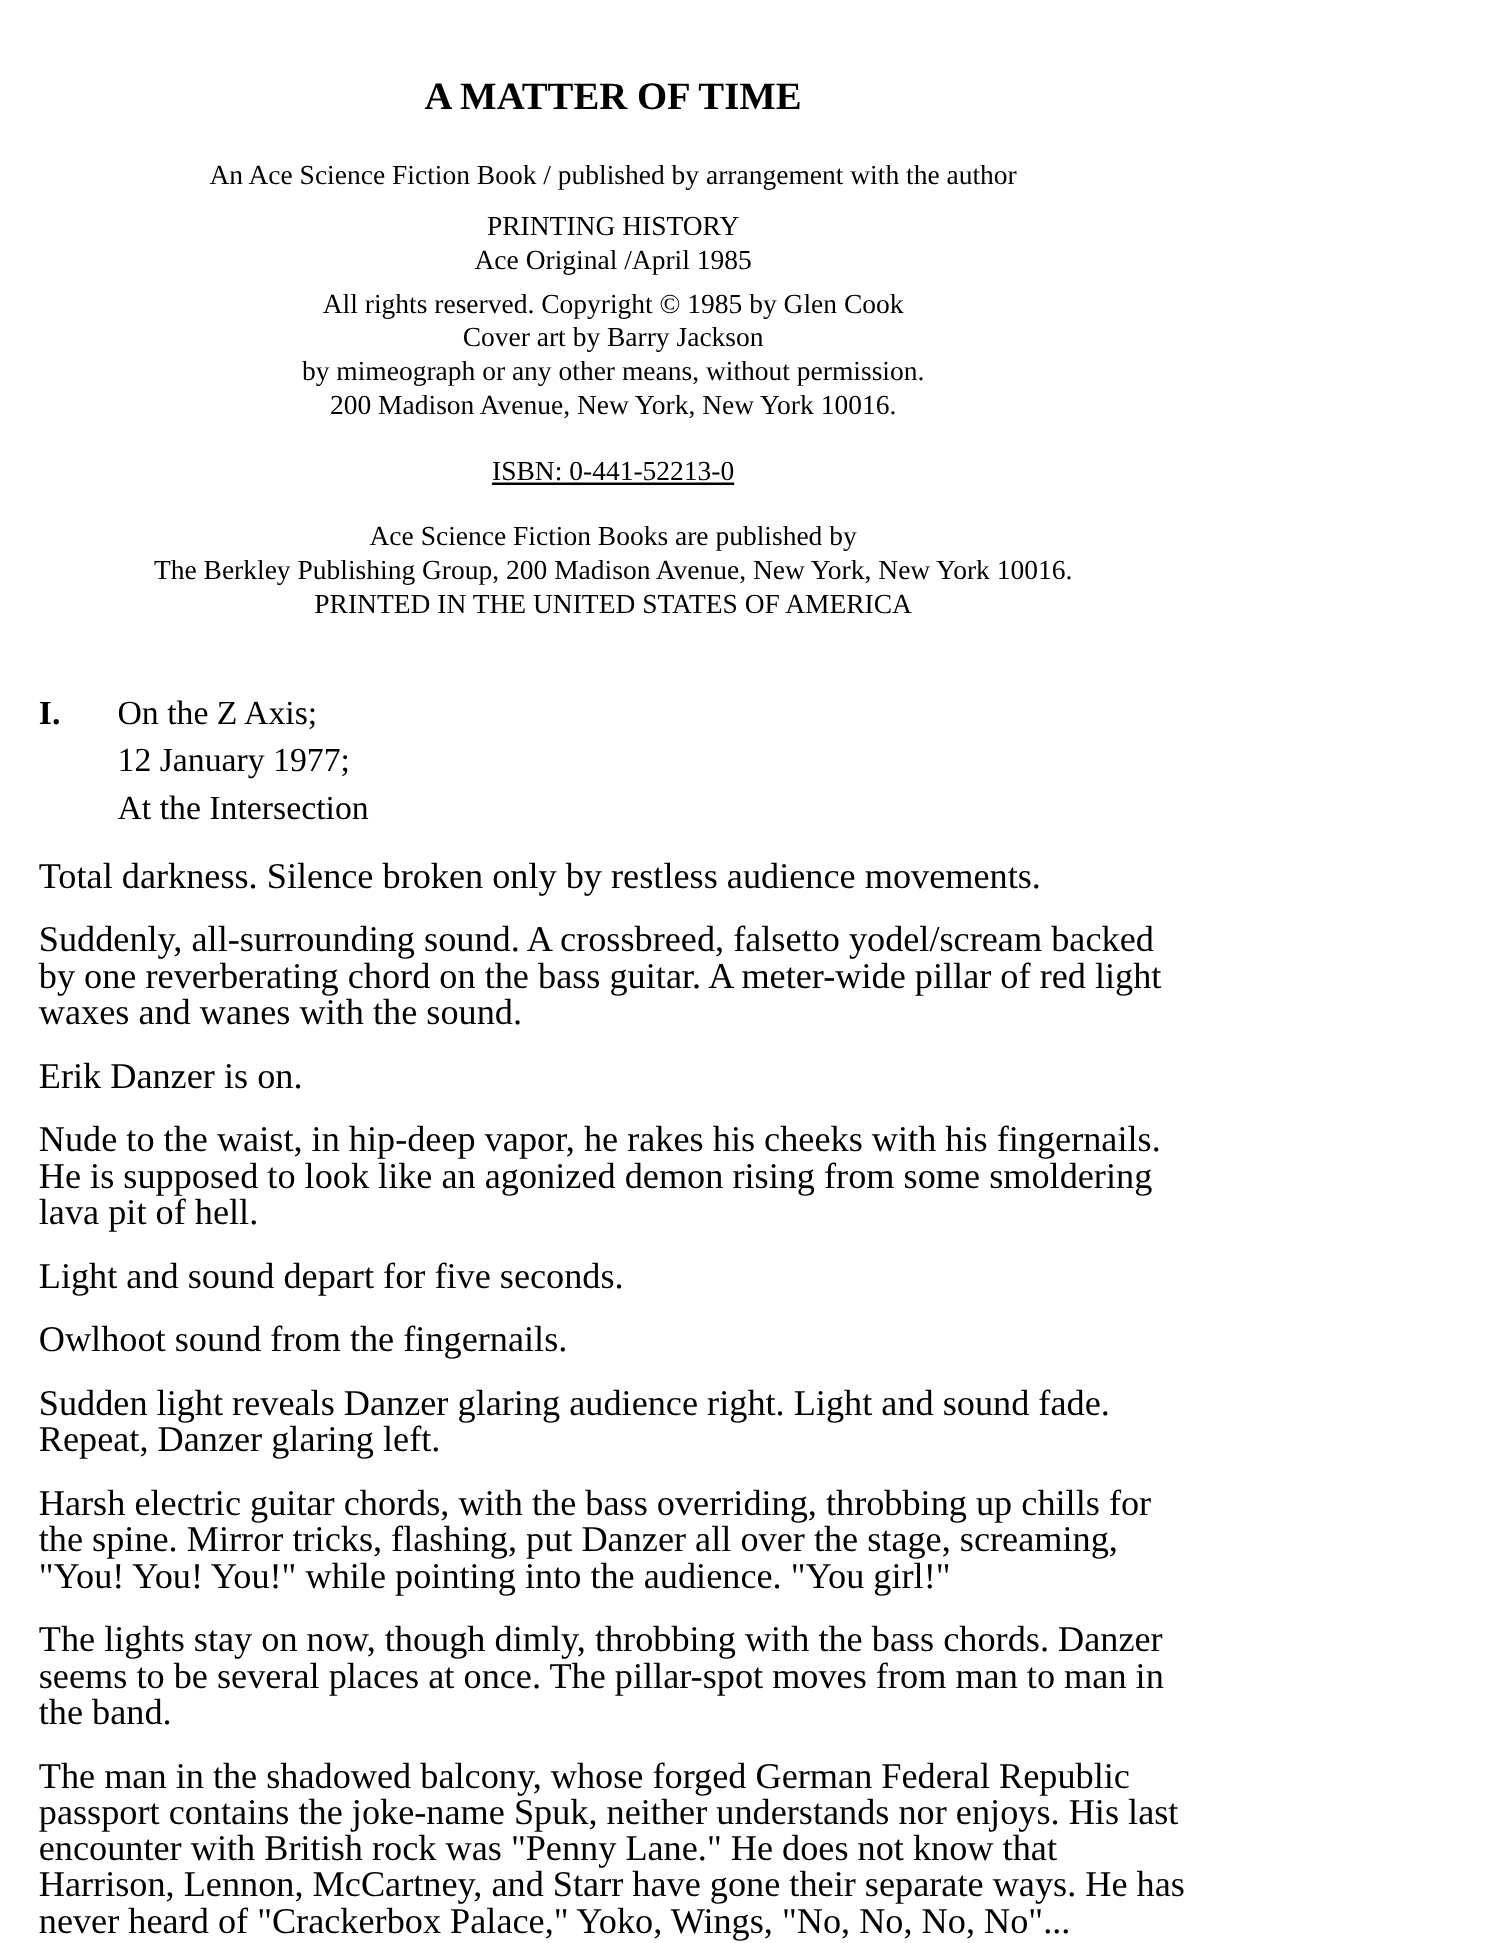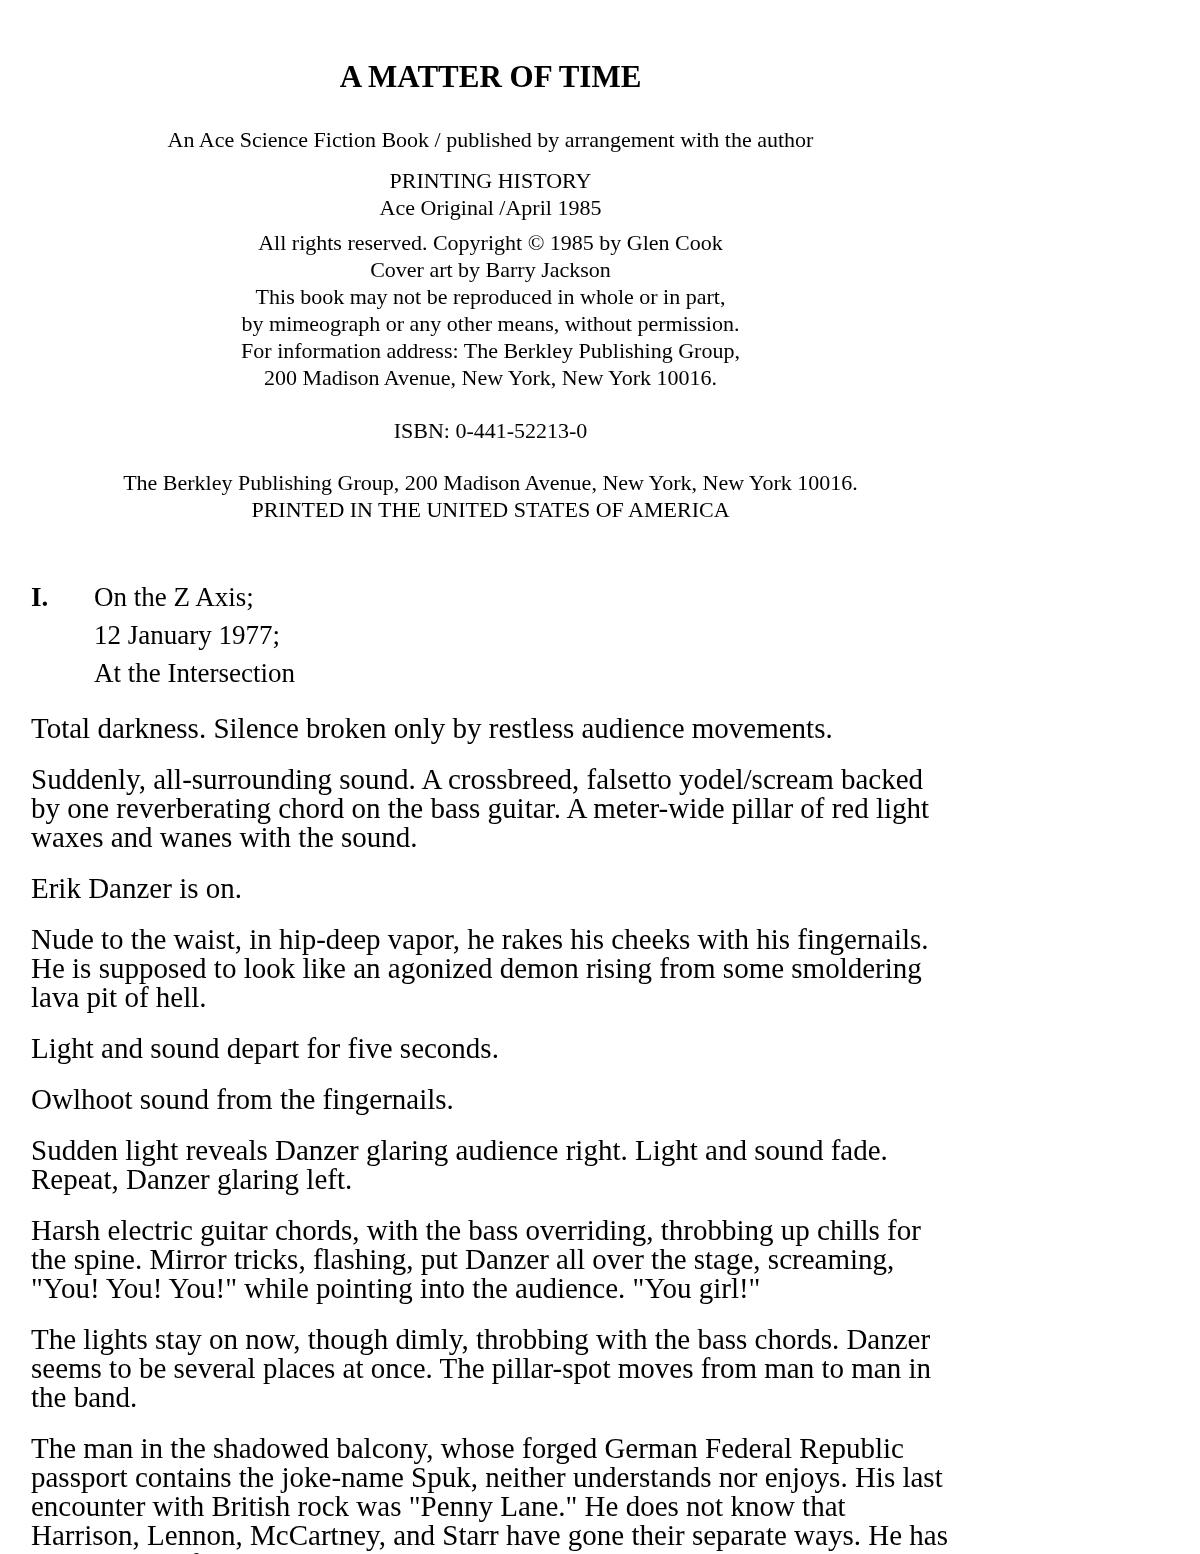--- a/index.html
+++ b/index.html
@@ -26,21 +26,21 @@
   }
   .front .title {
     margin-top: 60px;
     font-size: 31px;
     line-height: 34px;
     font-weight: bold;
   }
   .front .imprint     { margin-top: 32px; }
   .front .printing    { margin-top: 14px; }
   .front .copyright   { margin-top: 8px; }
-  .front .isbn        { margin-top: 26px; }
+  .front .isbn        { margin-top: 26px; text-decoration: underline; }
   .front .publisher   { margin-top: 25px; }
   
   .chapter-heading {
     display: flex;
     align-items: flex-start;
     margin-top: 55px;
     font-size: 27px;
     line-height: 38px;
   }
   .chapter-number {
@@ -70,29 +70,28 @@
     <div class="imprint">An Ace Science Fiction Book / published by arrangement with the author</div>
 
     <div class="printing">
       <div>PRINTING HISTORY</div>
       <div>Ace Original /April 1985</div>
     </div>
 
     <div class="copyright">
       <div>All rights reserved. Copyright © 1985 by Glen Cook</div>
       <div>Cover art by Barry Jackson</div>
-      <div>This book may not be reproduced in whole or in part,</div>
       <div>by mimeograph or any other means, without permission.</div>
-      <div>For information address: The Berkley Publishing Group,</div>
       <div>200 Madison Avenue, New York, New York 10016.</div>
     </div>
 
     <div class="isbn">ISBN: 0-441-52213-0</div>
 
     <div class="publisher">
+      <div>Ace Science Fiction Books are published by</div>
       <div>The Berkley Publishing Group, 200 Madison Avenue, New York, New York 10016.</div>
       <div>PRINTED IN THE UNITED STATES OF AMERICA</div>
     </div>
   </div>
 
   <div class="chapter-heading">
     <span class="chapter-number">I.</span>
     <div class="chapter-title">
       <div>On the Z Axis;</div>
       <div>12 January 1977;</div>

